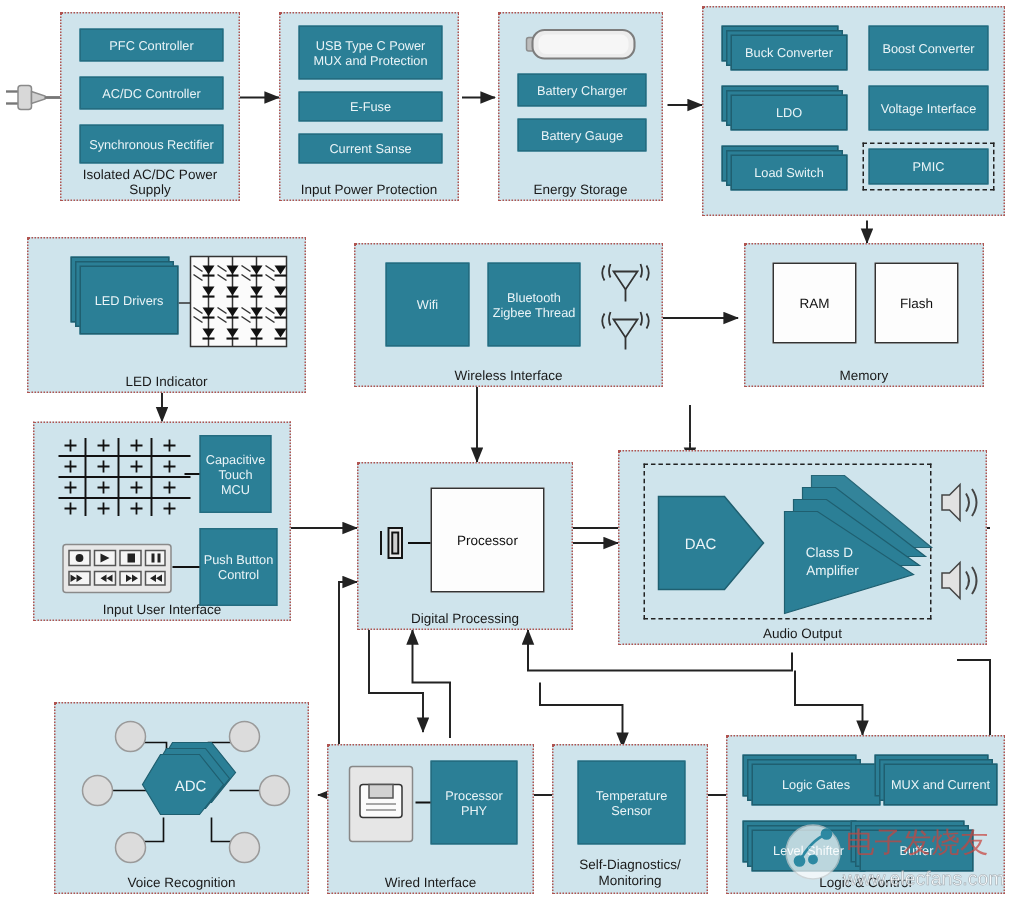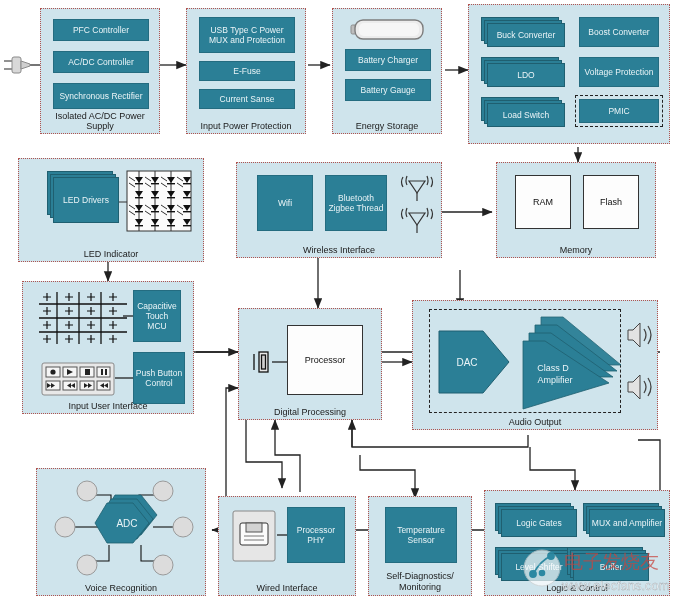--- a/index.html
+++ b/index.html
@@ -143,21 +143,21 @@
       <div class="sh" style="left:0;top:0;width:78px;height:24px;"></div>
       <div class="sh" style="left:3px;top:3px;width:78px;height:24px;"></div>
       <div class="front">LDO</div>
     </div>
     <div class="stack" style="left:12px;top:92px;width:84px;height:30px;">
       <div class="sh" style="left:0;top:0;width:78px;height:24px;"></div>
       <div class="sh" style="left:3px;top:3px;width:78px;height:24px;"></div>
       <div class="front">Load Switch</div>
     </div>
     <div class="blk" style="left:110px;top:12px;width:80px;height:30px;">Boost Converter</div>
-    <div class="blk" style="left:110px;top:52px;width:80px;height:30px;">Voltage Protection</div>
+    <div class="blk" style="left:110px;top:52px;width:80px;height:30px;">Voltage Interface</div>
     <div class="dash" style="left:106px;top:90px;width:88px;height:32px;"></div>
     <div class="blk" style="left:110px;top:94px;width:80px;height:24px;">PMIC</div>
   </div>
 
   <div class="group" style="left:18px;top:158px;width:186px;height:104px;">
     <div class="stack" style="left:28px;top:12px;width:72px;height:52px;">
       <div class="sh" style="left:0;top:0;width:66px;height:44px;"></div>
       <div class="sh" style="left:3px;top:3px;width:66px;height:44px;"></div>
       <div class="front">LED Drivers</div>
     </div>
@@ -427,29 +427,29 @@
   </div>
 
   <div class="group two" style="left:368px;top:496px;width:104px;height:100px;">
     <div class="blk" style="left:16px;top:10px;width:72px;height:56px;">Temperature Sensor</div>
     <div class="glabel" style="bottom:2px;line-height:11px;">
       <span>Self-Diagnostics/ Monitoring</span>
     </div>
   </div>
 
   <div class="group" style="left:484px;top:490px;width:186px;height:106px;">
-    <div class="stack" style="left:10px;top:12px;width:82px;height:34px;">
+    <div class="stack" style="left:10px;top:12px;width:92px;height:34px;">
       <div class="sh" style="left:0;top:0;width:76px;height:28px;"></div>
       <div class="sh" style="left:3px;top:3px;width:76px;height:28px;"></div>
       <div class="front">Logic Gates</div>
     </div>
     <div class="stack" style="left:98px;top:12px;width:82px;height:34px;">
       <div class="sh" style="left:0;top:0;width:76px;height:28px;"></div>
       <div class="sh" style="left:3px;top:3px;width:76px;height:28px;"></div>
-      <div class="front">MUX and Amplifier</div>
+      <div class="front">MUX and Current</div>
     </div>
     <div class="stack" style="left:10px;top:56px;width:82px;height:34px;">
       <div class="sh" style="left:0;top:0;width:76px;height:28px;"></div>
       <div class="sh" style="left:3px;top:3px;width:76px;height:28px;"></div>
       <div class="front">Level Shifter</div>
     </div>
     <div class="stack" style="left:82px;top:56px;width:82px;height:34px;">
       <div class="sh" style="left:0;top:0;width:76px;height:28px;"></div>
       <div class="sh" style="left:3px;top:3px;width:76px;height:28px;"></div>
       <div class="front">Buffer</div>

